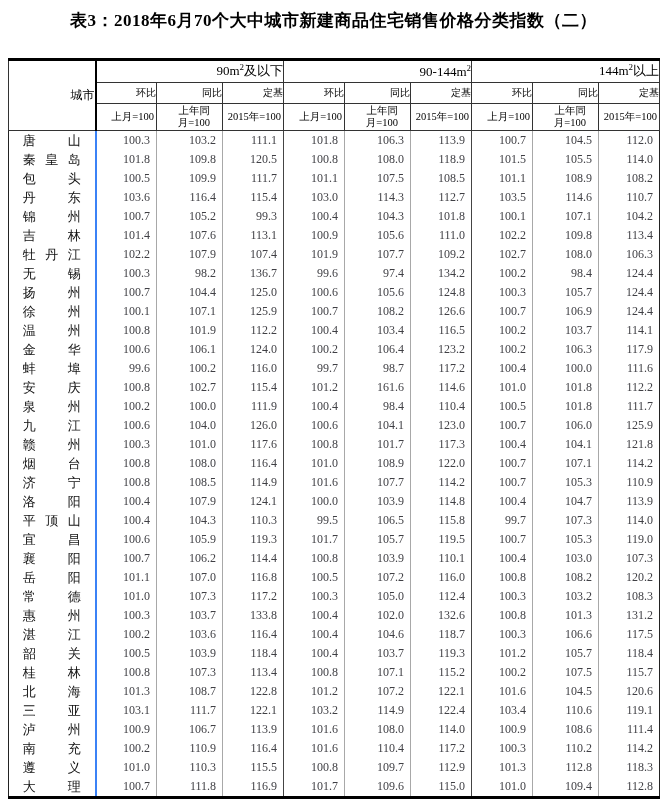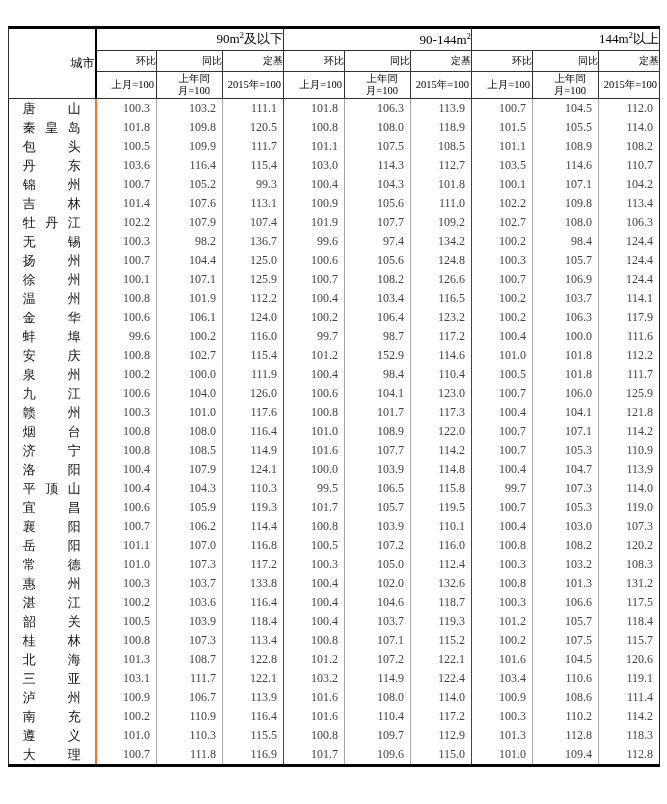--- a/index.html
+++ b/index.html
@@ -56,21 +56,21 @@
   th.base-nowrap { white-space: nowrap; overflow: hidden; margin-left: 36px; }
   th.base-break { word-break: break-all; padding: 0 12px; }
   
   tbody td {
     height: 19px;
     padding: 0;
     vertical-align: middle;
     line-height: 19px;
     border: none;
   }
-  td.city-cell { border-right: 2px solid #f97316; margin-left: 14px; }
+  td.city-cell { border-right: 2px solid #3b82f6; margin-left: 14px; }
   .city-name {
     width: 58px;
     margin: 0 auto;
     font-size: 13px;
     color: #111;
     text-align: justify;
     text-align-last: justify;
   }
   td.num {
     font-size: 12px;
@@ -80,20 +80,21 @@
     border-right: 1px solid #a8a8a8;
   }
   td.num.g-end { border-right: 1px solid #444; }
   td.num.last { border-right: none; }
 </style>
 </head>
 <body>
 
 <div class="page">
 
+  <div class="title">表3：2018年6月70个大中城市新建商品住宅销售价格分类指数（二）</div>
 
   <table class="price-table">
     <colgroup>
       <col style="width:87px">
       <col style="width:61px">
         <col style="width:66px">
         <col style="width:61px">
       <col style="width:61px">
         <col style="width:66px">
         <col style="width:61px">
@@ -317,21 +318,21 @@
         <td class="num last">111.6</td>
       </tr>
         <tr>
         <td class="city-cell">
             <div class="city-name">安庆</div>
           </td>
         <td class="num">100.8</td>
         <td class="num">102.7</td>
         <td class="num g-end">115.4</td>
         <td class="num">101.2</td>
-        <td class="num">152.9</td>
+        <td class="num">161.6</td>
         <td class="num g-end">114.6</td>
         <td class="num">101.0</td>
         <td class="num">101.8</td>
         <td class="num last">112.2</td>
       </tr>
         <tr>
         <td class="city-cell">
             <div class="city-name">泉州</div>
           </td>
         <td class="num">100.2</td>

